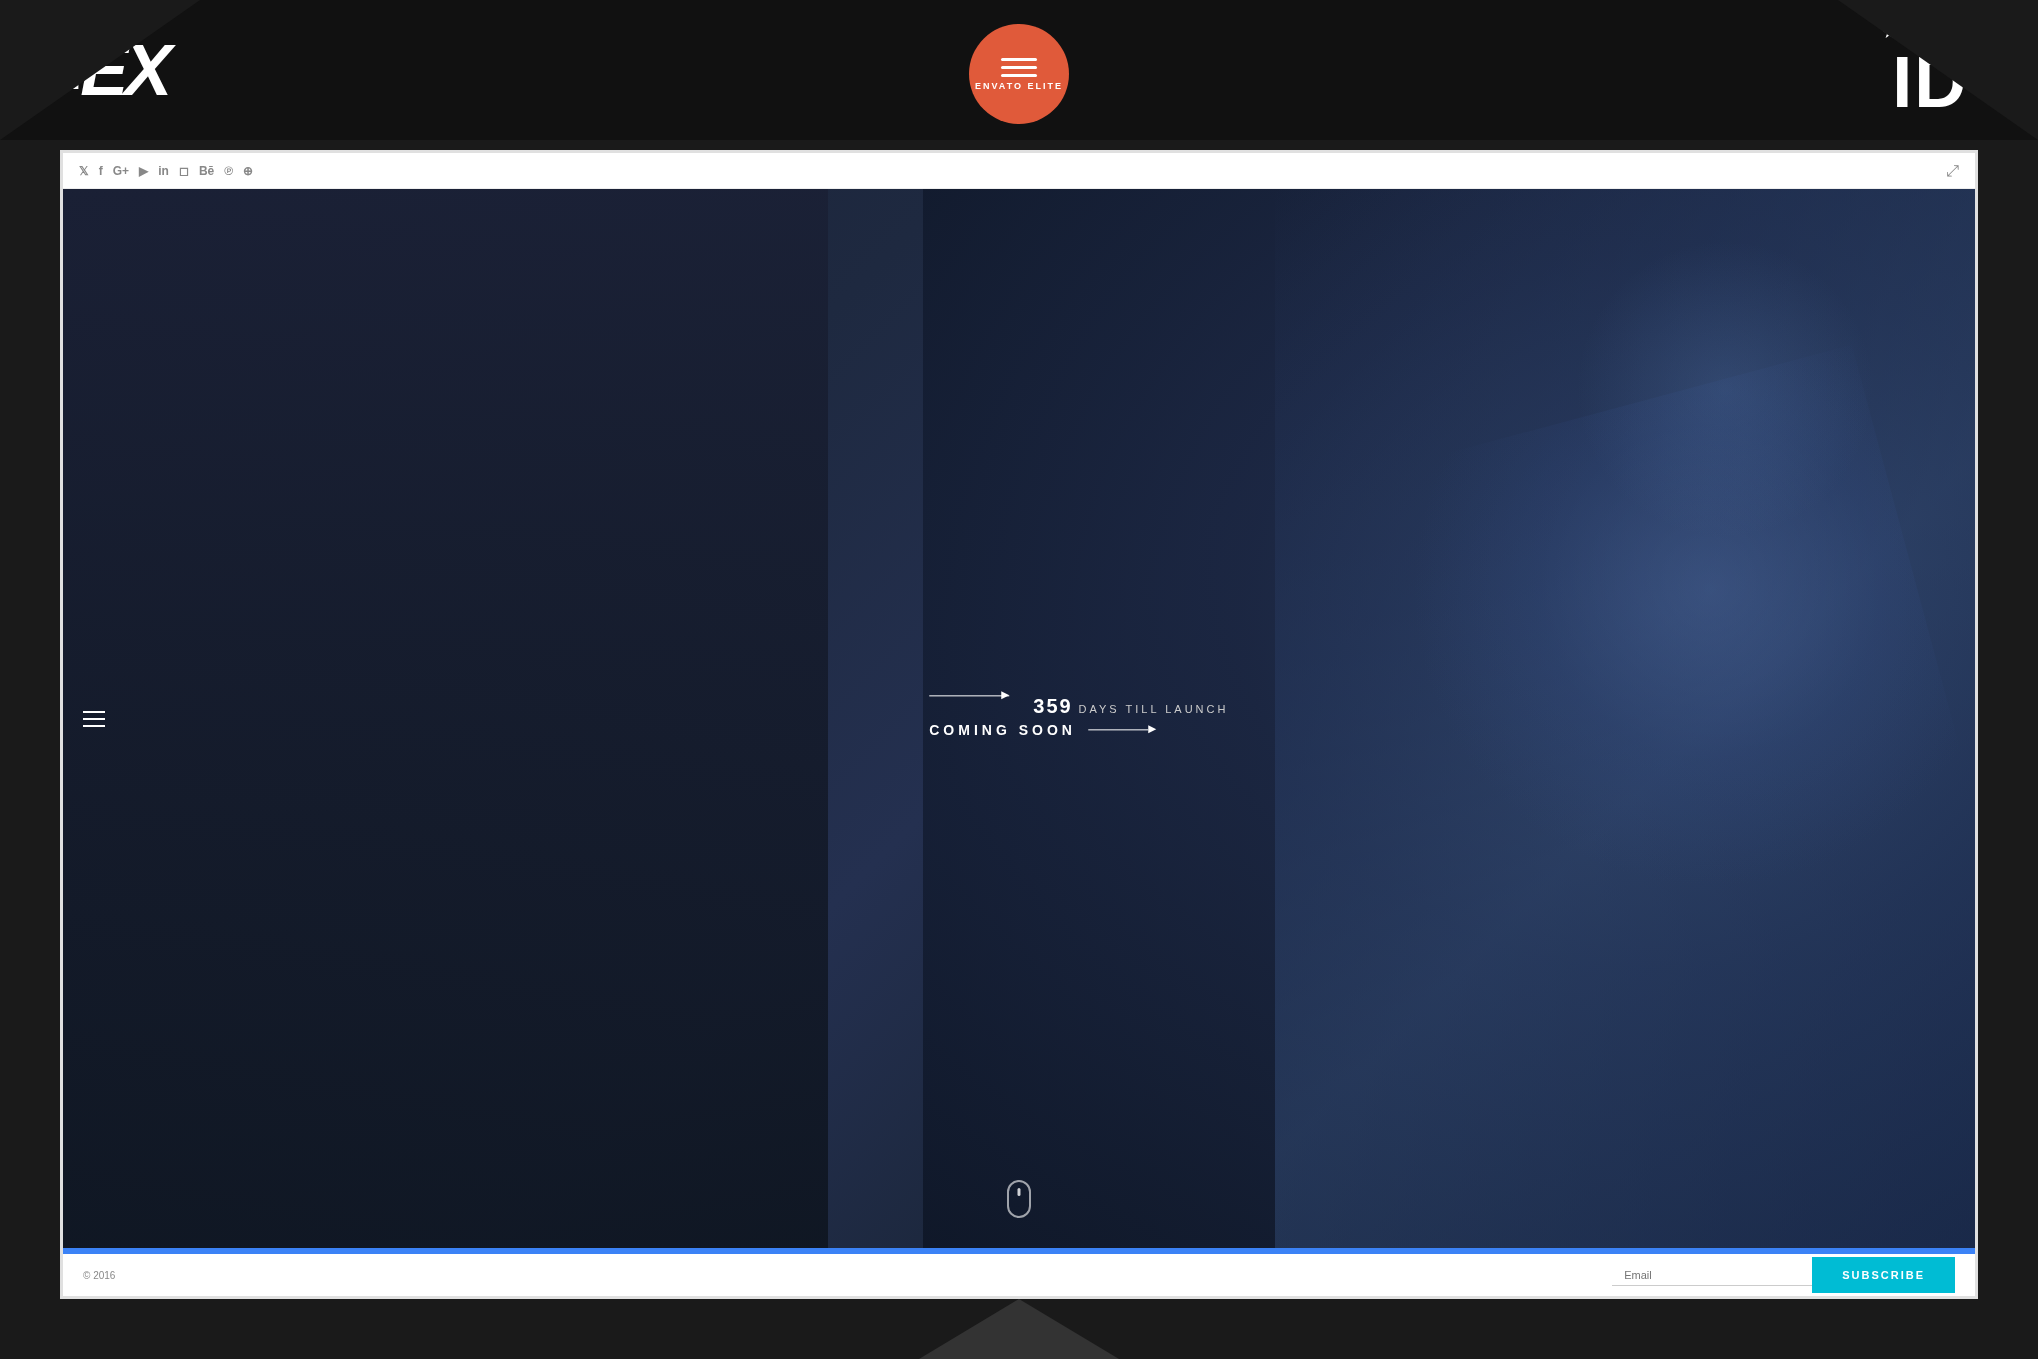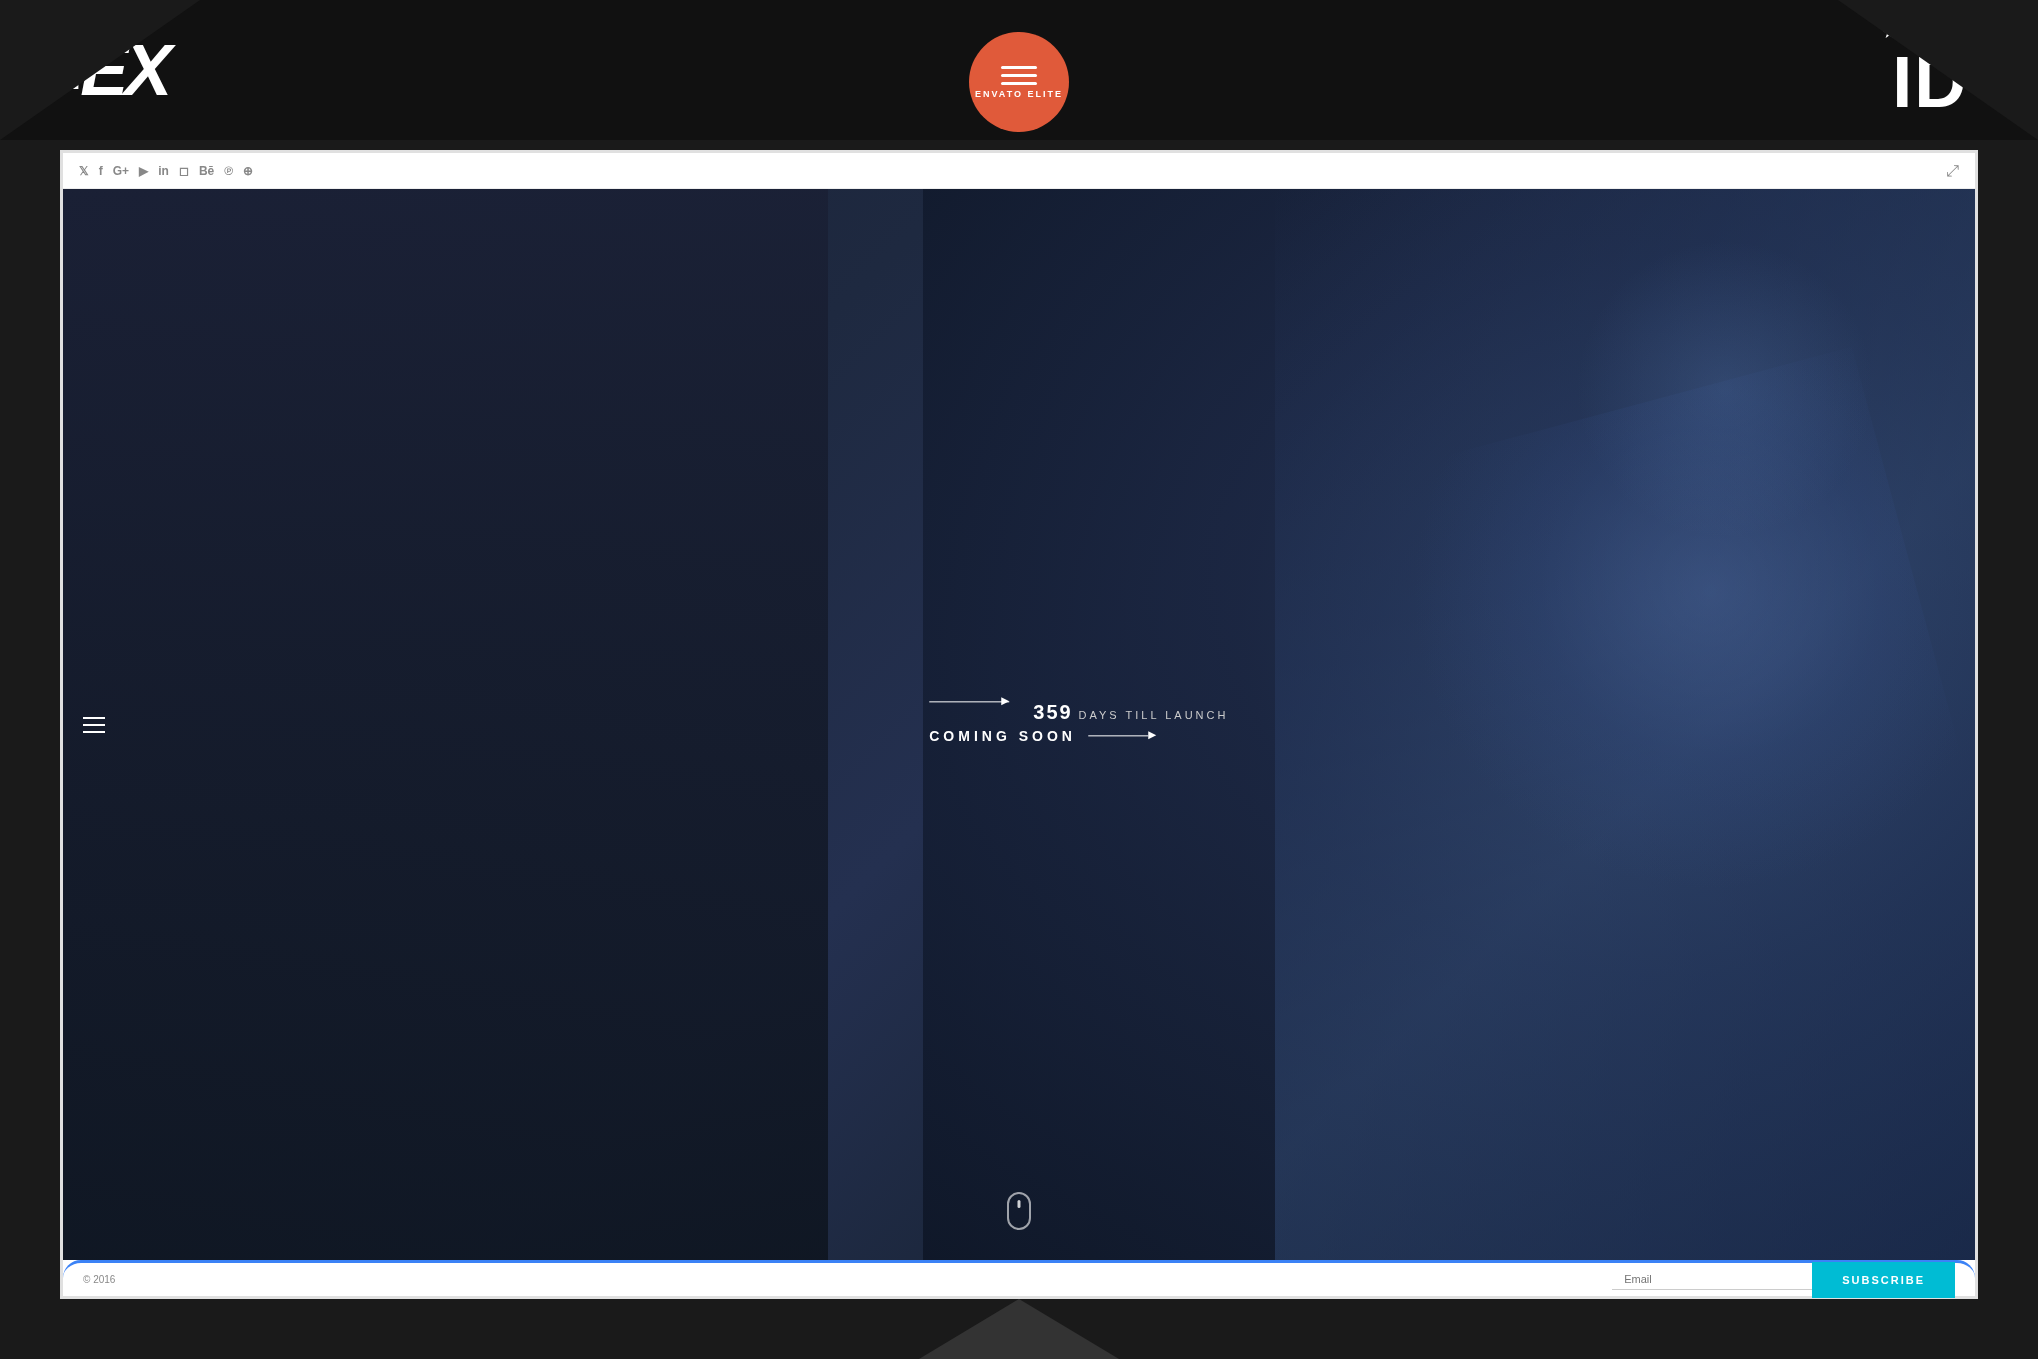--- a/index.html
+++ b/index.html
@@ -46,21 +46,21 @@
       font-size: 50px;
       vertical-align: middle;
       margin-right: -5px;
     }
 
     
     .logo-center {
       position: absolute;
       left: 50%;
       transform: translateX(-50%);
-      top: 32px;
+      top: 24px;
       width: 100px;
       height: 100px;
       background: #e05a3a;
       border-radius: 50%;
       display: flex;
       flex-direction: column;
       align-items: center;
       justify-content: center;
       z-index: 20;
     }
@@ -391,27 +391,26 @@
       border-radius: 2px;
       position: absolute;
       top: 6px;
       left: 50%;
       transform: translateX(-50%);
     }
 
     
     .bottom-bar {
       background: white;
-      height: 36px;
+      height: 48px;
       display: flex;
       align-items: center;
       padding: 0 20px;
       flex-shrink: 0;
-      border-top: 3px solid #3b82f6;
-      border-radius: 18px;
+      border-top: 6px solid #3b82f6;
     }
 
     .copyright {
       font-size: 10px;
       color: #888;
     }
 
     .email-input-area {
       margin-left: auto;
       display: flex;

